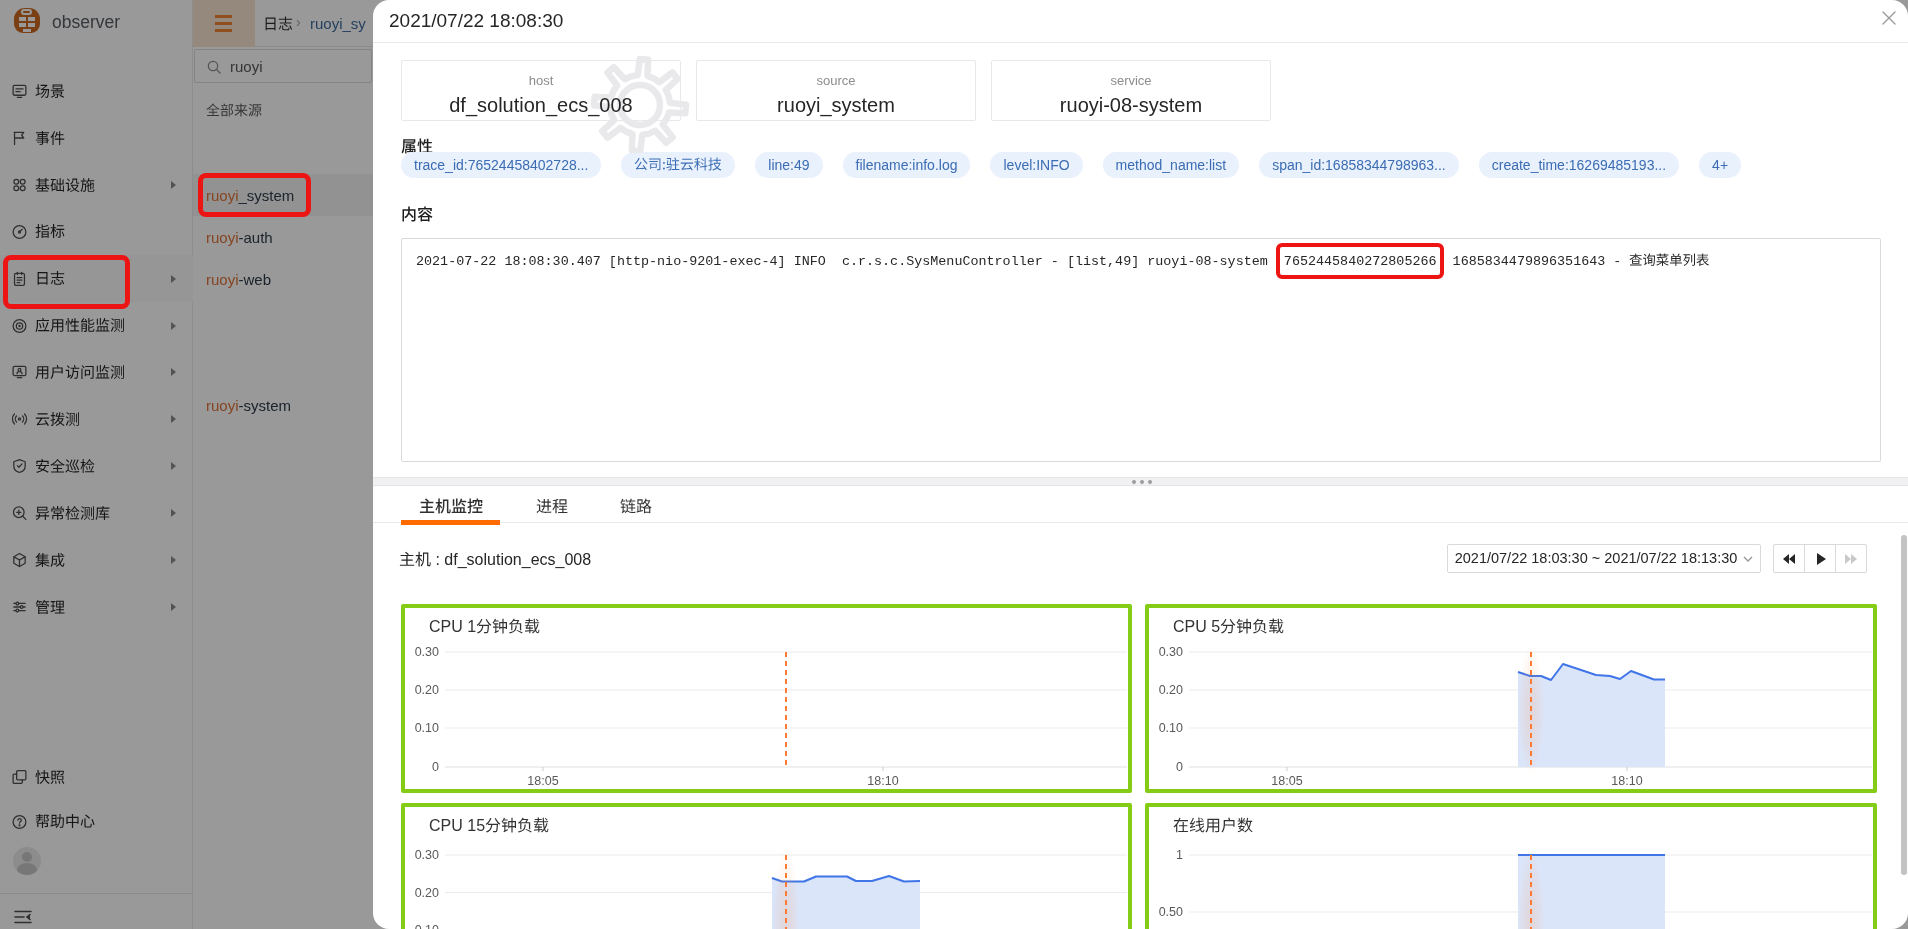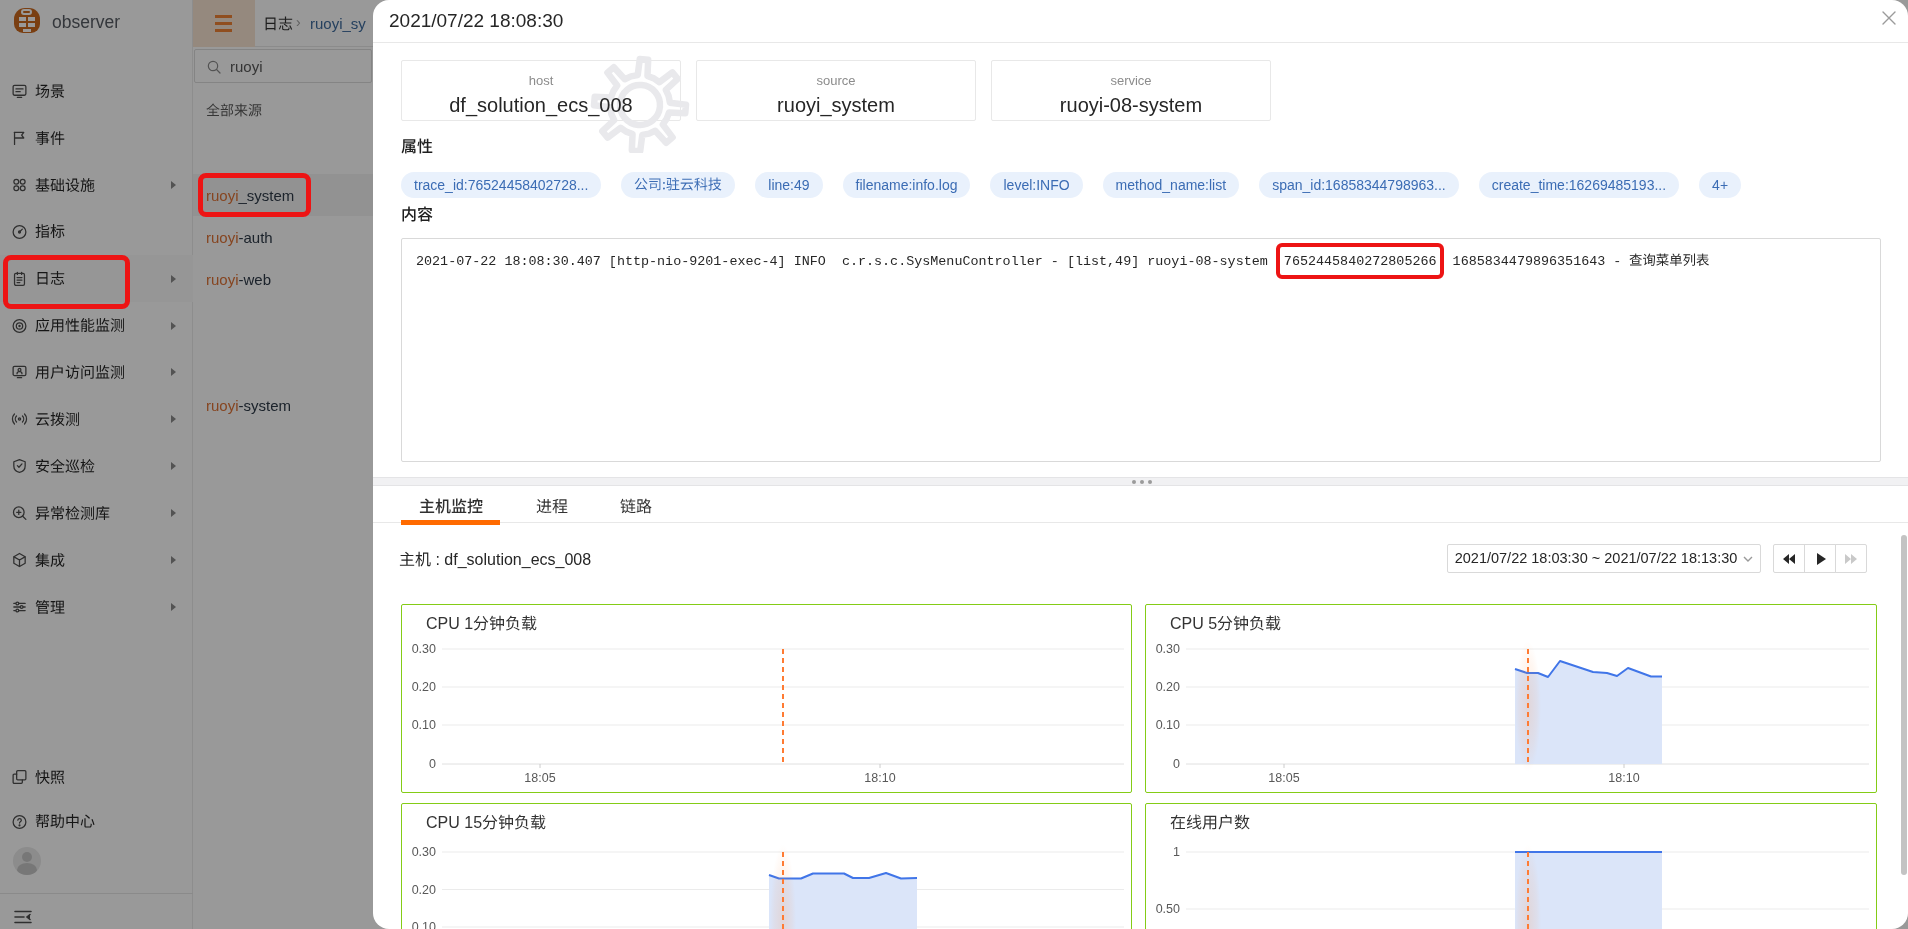--- a/index.html
+++ b/index.html
@@ -28,33 +28,33 @@
 #mask{position:absolute;left:0;top:0;width:1908px;height:929px;background:rgba(0,0,0,0.40)}
 
 #drawer{position:absolute;left:373px;top:0;width:1535px;height:929px;background:#fff;border-radius:16px;}
 #dtitle{position:absolute;left:16px;top:0;height:42px;line-height:42px;font-size:19px;color:#262626}
 #dhead{position:absolute;left:0;top:42px;width:1535px;border-top:1px solid #e8e8e8}
 #dclose{position:absolute;left:1508px;top:10px;width:20px;height:20px;color:#8f8f8f}
 .card{position:absolute;top:60px;width:280px;height:61px;border:1px solid #e8e8e8;border-radius:2px;background:#fff;text-align:center}
 .card .lb{z-index:3;position:absolute;top:12px;width:100%;font-size:13px;color:#8c8c8c}
 .card .vl{z-index:3;position:absolute;top:33px;width:100%;font-size:20px;color:#262626}
 .seclb{position:absolute;left:28px;color:#1f1f1f}
-.tags{position:absolute;left:28px;top:172px;display:flex;gap:20px}
+.tags{position:absolute;left:28px;top:152px;display:flex;gap:20px}
 .tag{height:26px;line-height:26px;padding:0 13px;border-radius:13px;background:#e9f1fc;color:#3b6cb4;font-size:14px;white-space:nowrap}
 #logbox{position:absolute;left:28px;top:238px;width:1480px;height:224px;border:1px solid #d9d9d9;border-radius:2px}
 #logtext{position:absolute;left:14px;top:14px;font-family:"Liberation Mono",monospace;font-size:13.4px;color:#262626;white-space:pre}
 #divband{position:absolute;left:0;top:477px;width:1535px;height:9px;background:#f1f1f3;border-top:1px solid #e4e4e6;border-bottom:1px solid #e4e4e6}
 .dot{position:absolute;top:50%;transform:translateY(-50%);width:4px;height:4px;border-radius:50%;background:#9b9b9b}
 #tabbar{position:absolute;left:0;top:487px;width:1535px;height:36px;border-bottom:1px solid #e8e8e8}
 .tab{position:absolute;height:34px;display:flex;align-items:center;color:#303030}
 #inkbar{position:absolute;left:28px;top:520px;width:99px;height:5px;background:#ff6a00;z-index:3}
 #hostline{position:absolute;left:26px;top:546px;height:28px;line-height:28px;font-size:16px;color:#262626;white-space:nowrap}
 #datebox{position:absolute;left:1074px;top:544px;width:314px;height:29px;border:1px solid #d9d9d9;border-radius:2px;font-size:14.5px;color:#262626;text-align:center;line-height:27px;white-space:nowrap}
 .navbtn{position:absolute;top:544px;width:32px;height:29px;border:1px solid #d9d9d9;background:#fff}
-.panel{position:absolute;border:1px solid #84cc16;border-radius:2px;background:#fff}
+.panel{position:absolute;border:4px solid #84cc16;border-radius:2px;background:#fff}
 .ptitle{position:absolute;left:24px;top:10px;font-size:16px;color:#333;white-space:nowrap}
 #sbar{position:absolute;left:1901px;top:535px;width:6px;height:340px;border-radius:3px;background:#c3c3c3}
 .redbox{position:absolute;border:5px solid #ed1414;border-radius:8px;z-index:50}
 </style></head>
 <body>
 <div id="stage">
 <div id="sidebar">
       <div class="abs" style="left:14px;top:8px;width:26px;height:25px;border-radius:11px 11px 9px 9px;background:#cc6a1f">
         <div class="abs" style="left:7px;top:1px;width:11px;height:6px;border:2px solid #fff;border-radius:3px;background:#cc6a1f"></div>
         <div class="abs" style="left:5px;top:9px;width:16px;height:4px;background:#fff"></div>

